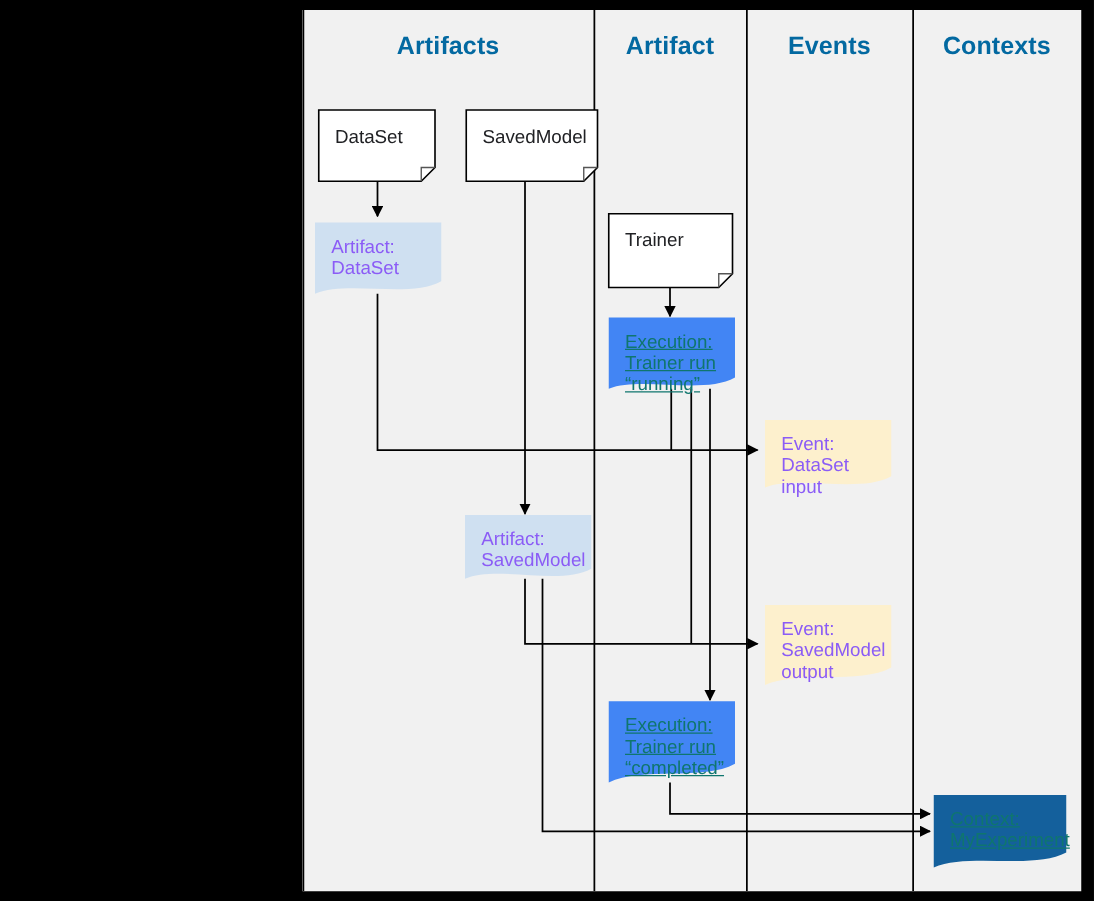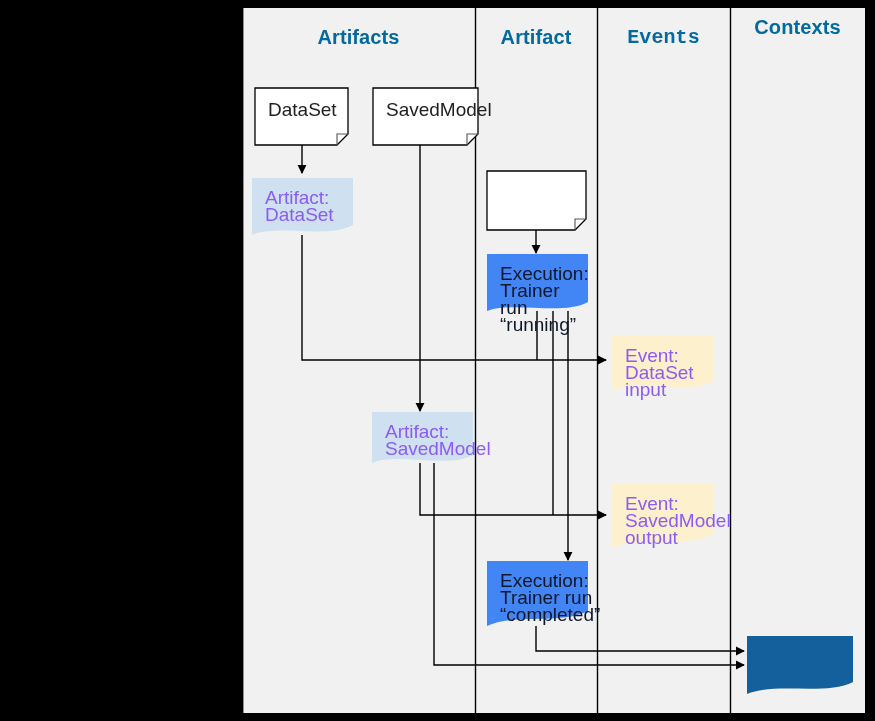--- a/index.html
+++ b/index.html
@@ -44,54 +44,55 @@
   }
   
   .node {
     position: absolute;
     box-sizing: border-box;
   }
   .node .node-label {
     position: absolute;
     left: 12px;
     top: 10px;
-    font-size: 19px;
+    font-size: 15px;
     line-height: 17px;
     color: #202124;
     white-space: pre-line;
   }
   
   .doc-node .node-label {
     left: 13px;
     top: 13px;
   }
   
   .wave-node .node-label {
     left: 13px;
     top: 11px;
   }
   .wave-node.dark .node-label,
   .wave-node.blue .node-label {
-    color: #0f172a;
+    color: #0f766e;
+    text-decoration: underline;
   }
   .wave-node.light .node-label {
     color: #8b5cf6;
   }
   svg { display: block; }
 </style>
 </head>
 <body>
 
 <div id="stage">
   <div id="canvas">
 
     <div class="lane-header" style="left:0px; top:18px; width:233px;">Artifacts</div>
     <div class="lane-header" style="left:233px; top:18px; width:122px;">Artifact</div>
-    <div class="lane-header" style="left:355px; top:18px; width:133px;font-family:Liberation Mono, monospace;">Events</div>
-    <div class="lane-header" style="left:488px; top:8px; width:135px;">Contexts</div>
+    <div class="lane-header" style="left:355px; top:18px; width:133px;">Events</div>
+    <div class="lane-header" style="left:488px; top:18px; width:135px;">Contexts</div>
 
     <svg id="svg-layer" viewBox="0 0 623 705" width="623" height="705">
       <defs>
         <marker id="arrow" viewBox="0 0 10 10" refX="9" refY="5" markerWidth="6.5" markerHeight="6.5" orient="auto-start-reverse">
           <path d="M 0 0 L 10 5 L 0 10 z" fill="#000000"></path>
         </marker>
       </defs>
 
       <g stroke="#000000" stroke-width="1.4">
         <line x1="0.7" y1="0" x2="0.7" y2="705"></line>
@@ -175,20 +176,23 @@
     </svg>
 
     <div class="node doc-node" style="left:13px; top:80px; width:93px; height:57px;">
       <div class="node-label">DataSet</div>
     </div>
 
     <div class="node doc-node" style="left:131px; top:80px; width:105px; height:57px;">
       <div class="node-label">SavedModel</div>
     </div>
 
+    <div class="node doc-node" style="left:245px; top:163px; width:99px; height:59px;">
+      <div class="node-label">Trainer</div>
+    </div>
 
     <div class="node wave-node light" style="left:10px; top:170px; width:101px; height:57px;">
       <div class="node-label">Artifact:
 DataSet</div>
     </div>
 
     <div class="node wave-node light" style="left:130px; top:404px; width:101px; height:51px;">
       <div class="node-label">Artifact:
 SavedModel</div>
     </div>
@@ -209,15 +213,19 @@
       <div class="node-label">Event:
 DataSet input</div>
     </div>
 
     <div class="node wave-node light" style="left:370px; top:476px; width:101px; height:64px;">
       <div class="node-label">Event:
 SavedModel
 output</div>
     </div>
 
+    <div class="node wave-node dark" style="left:505px; top:628px; width:106px; height:58px;">
+      <div class="node-label">Context:
+MyExperiment</div>
+    </div>
 
   </div>
 </div>
 
 </body></html>

